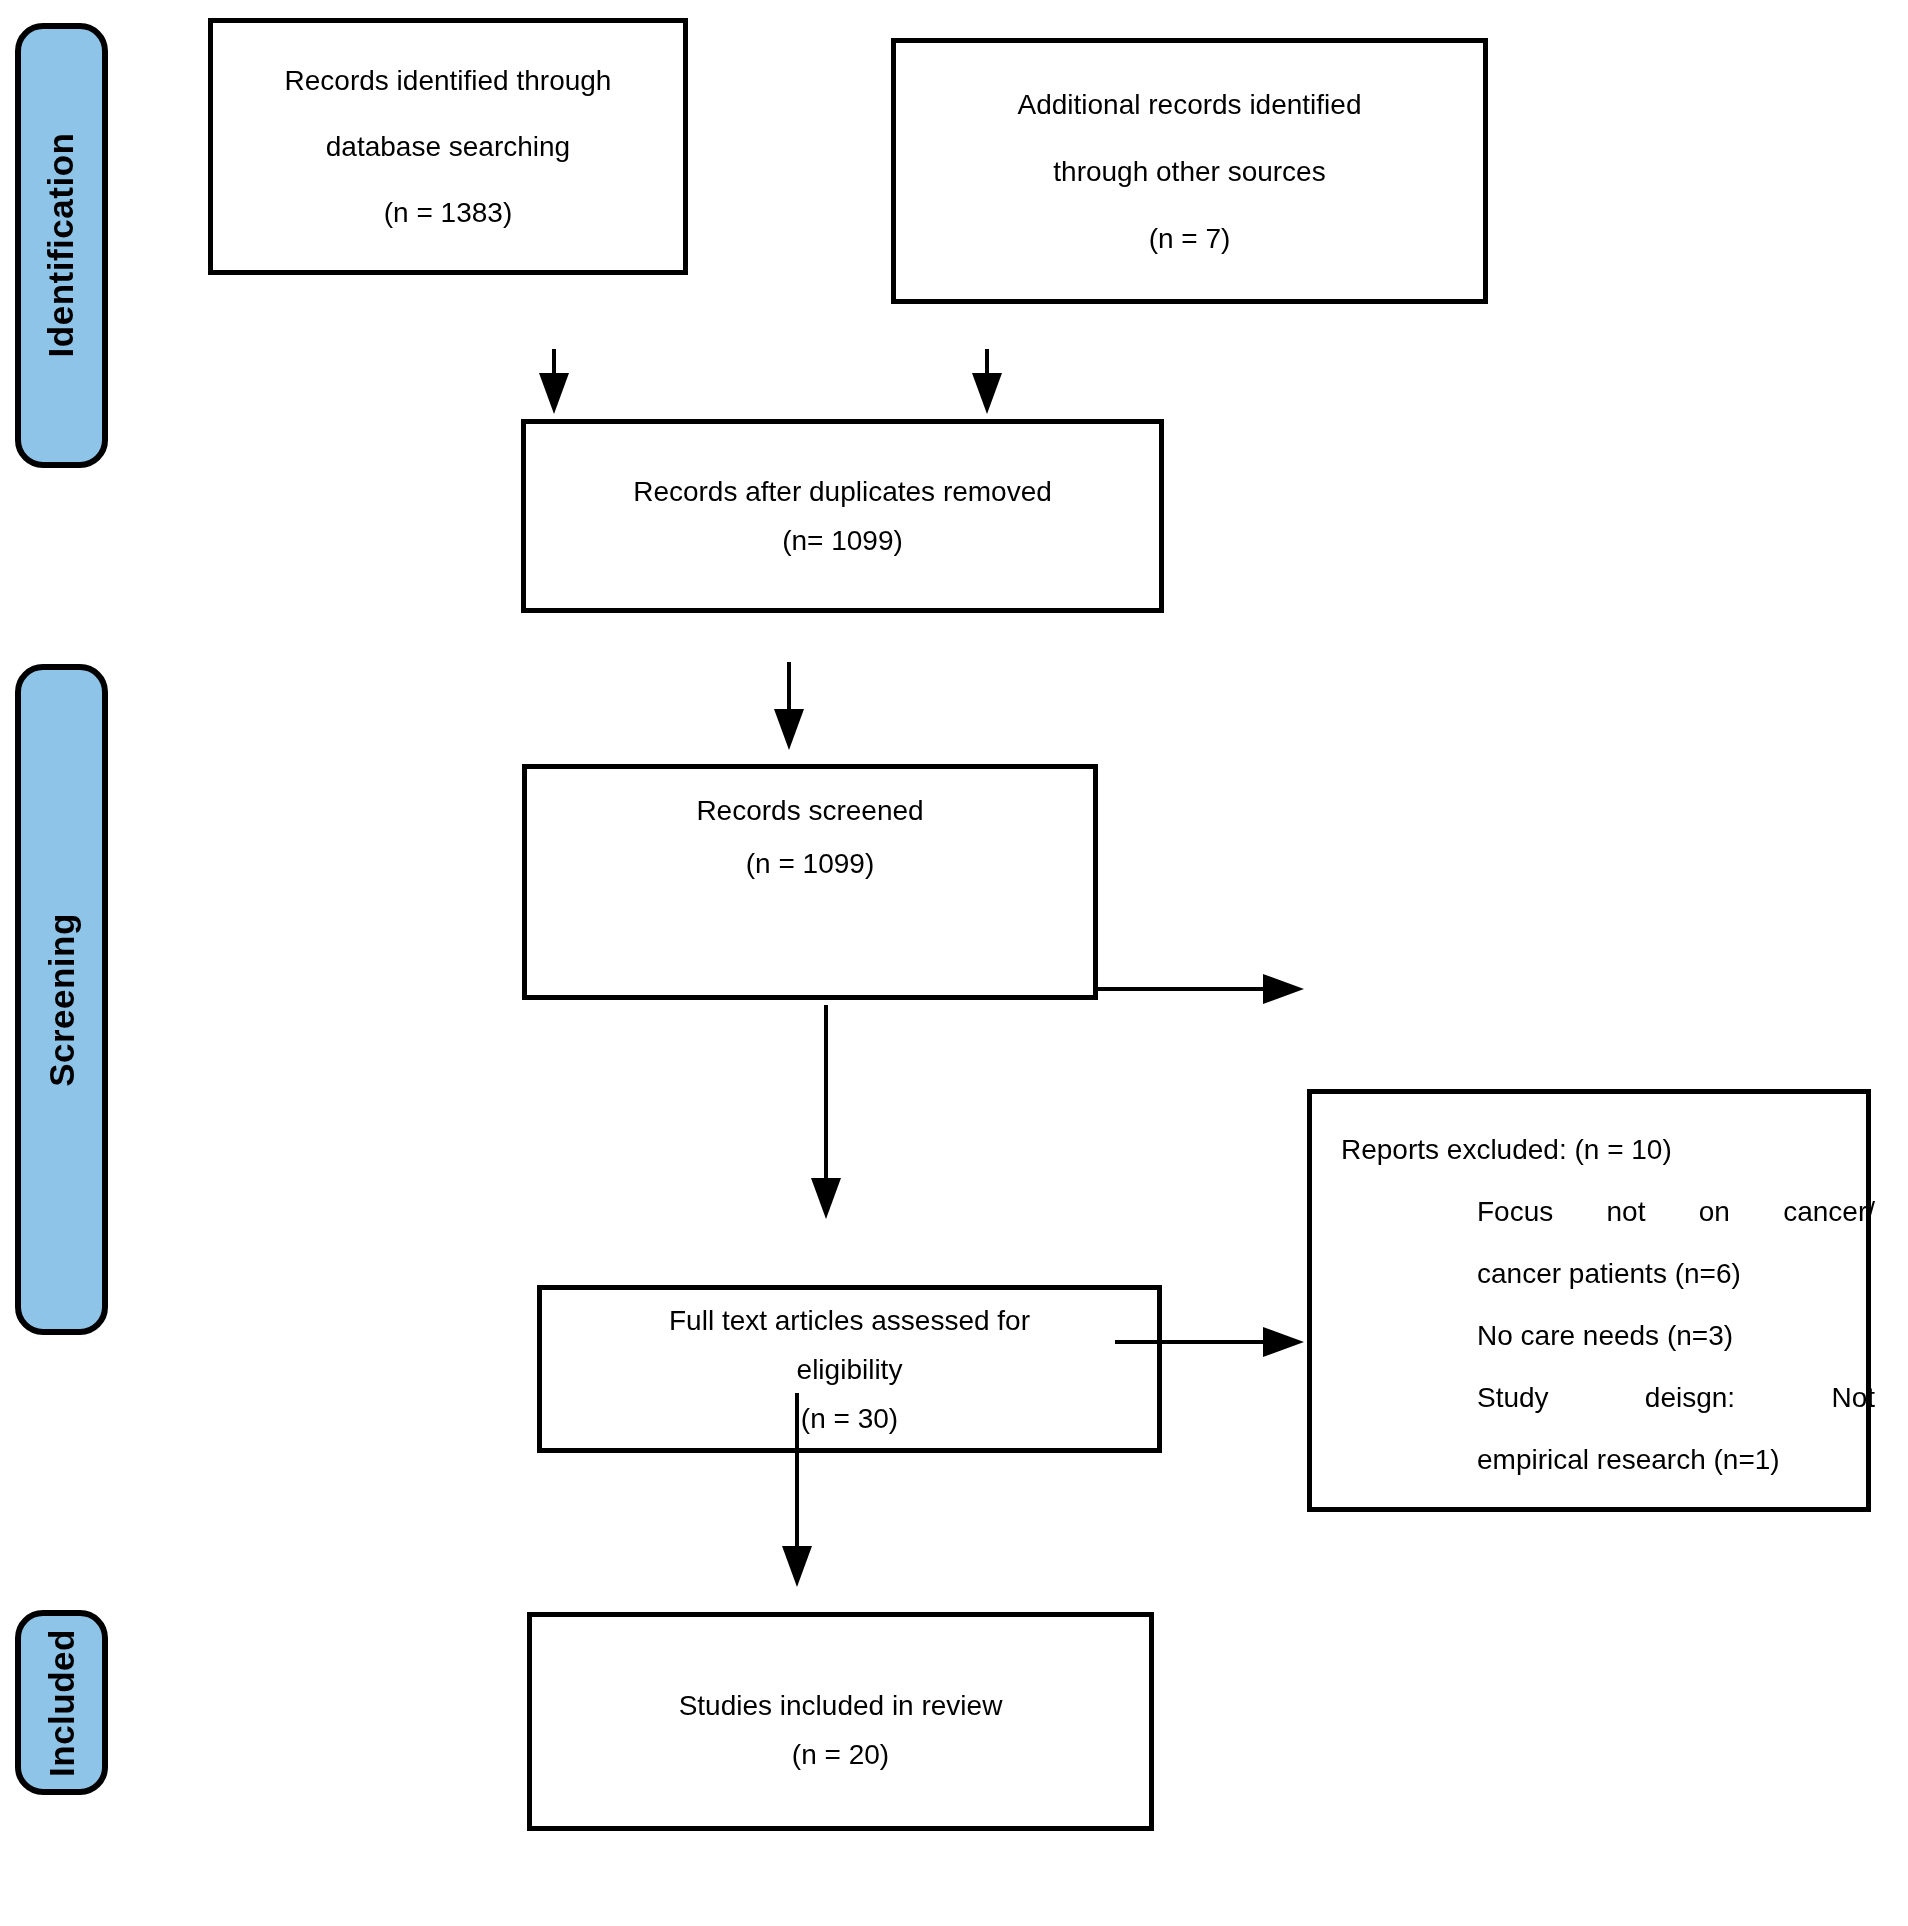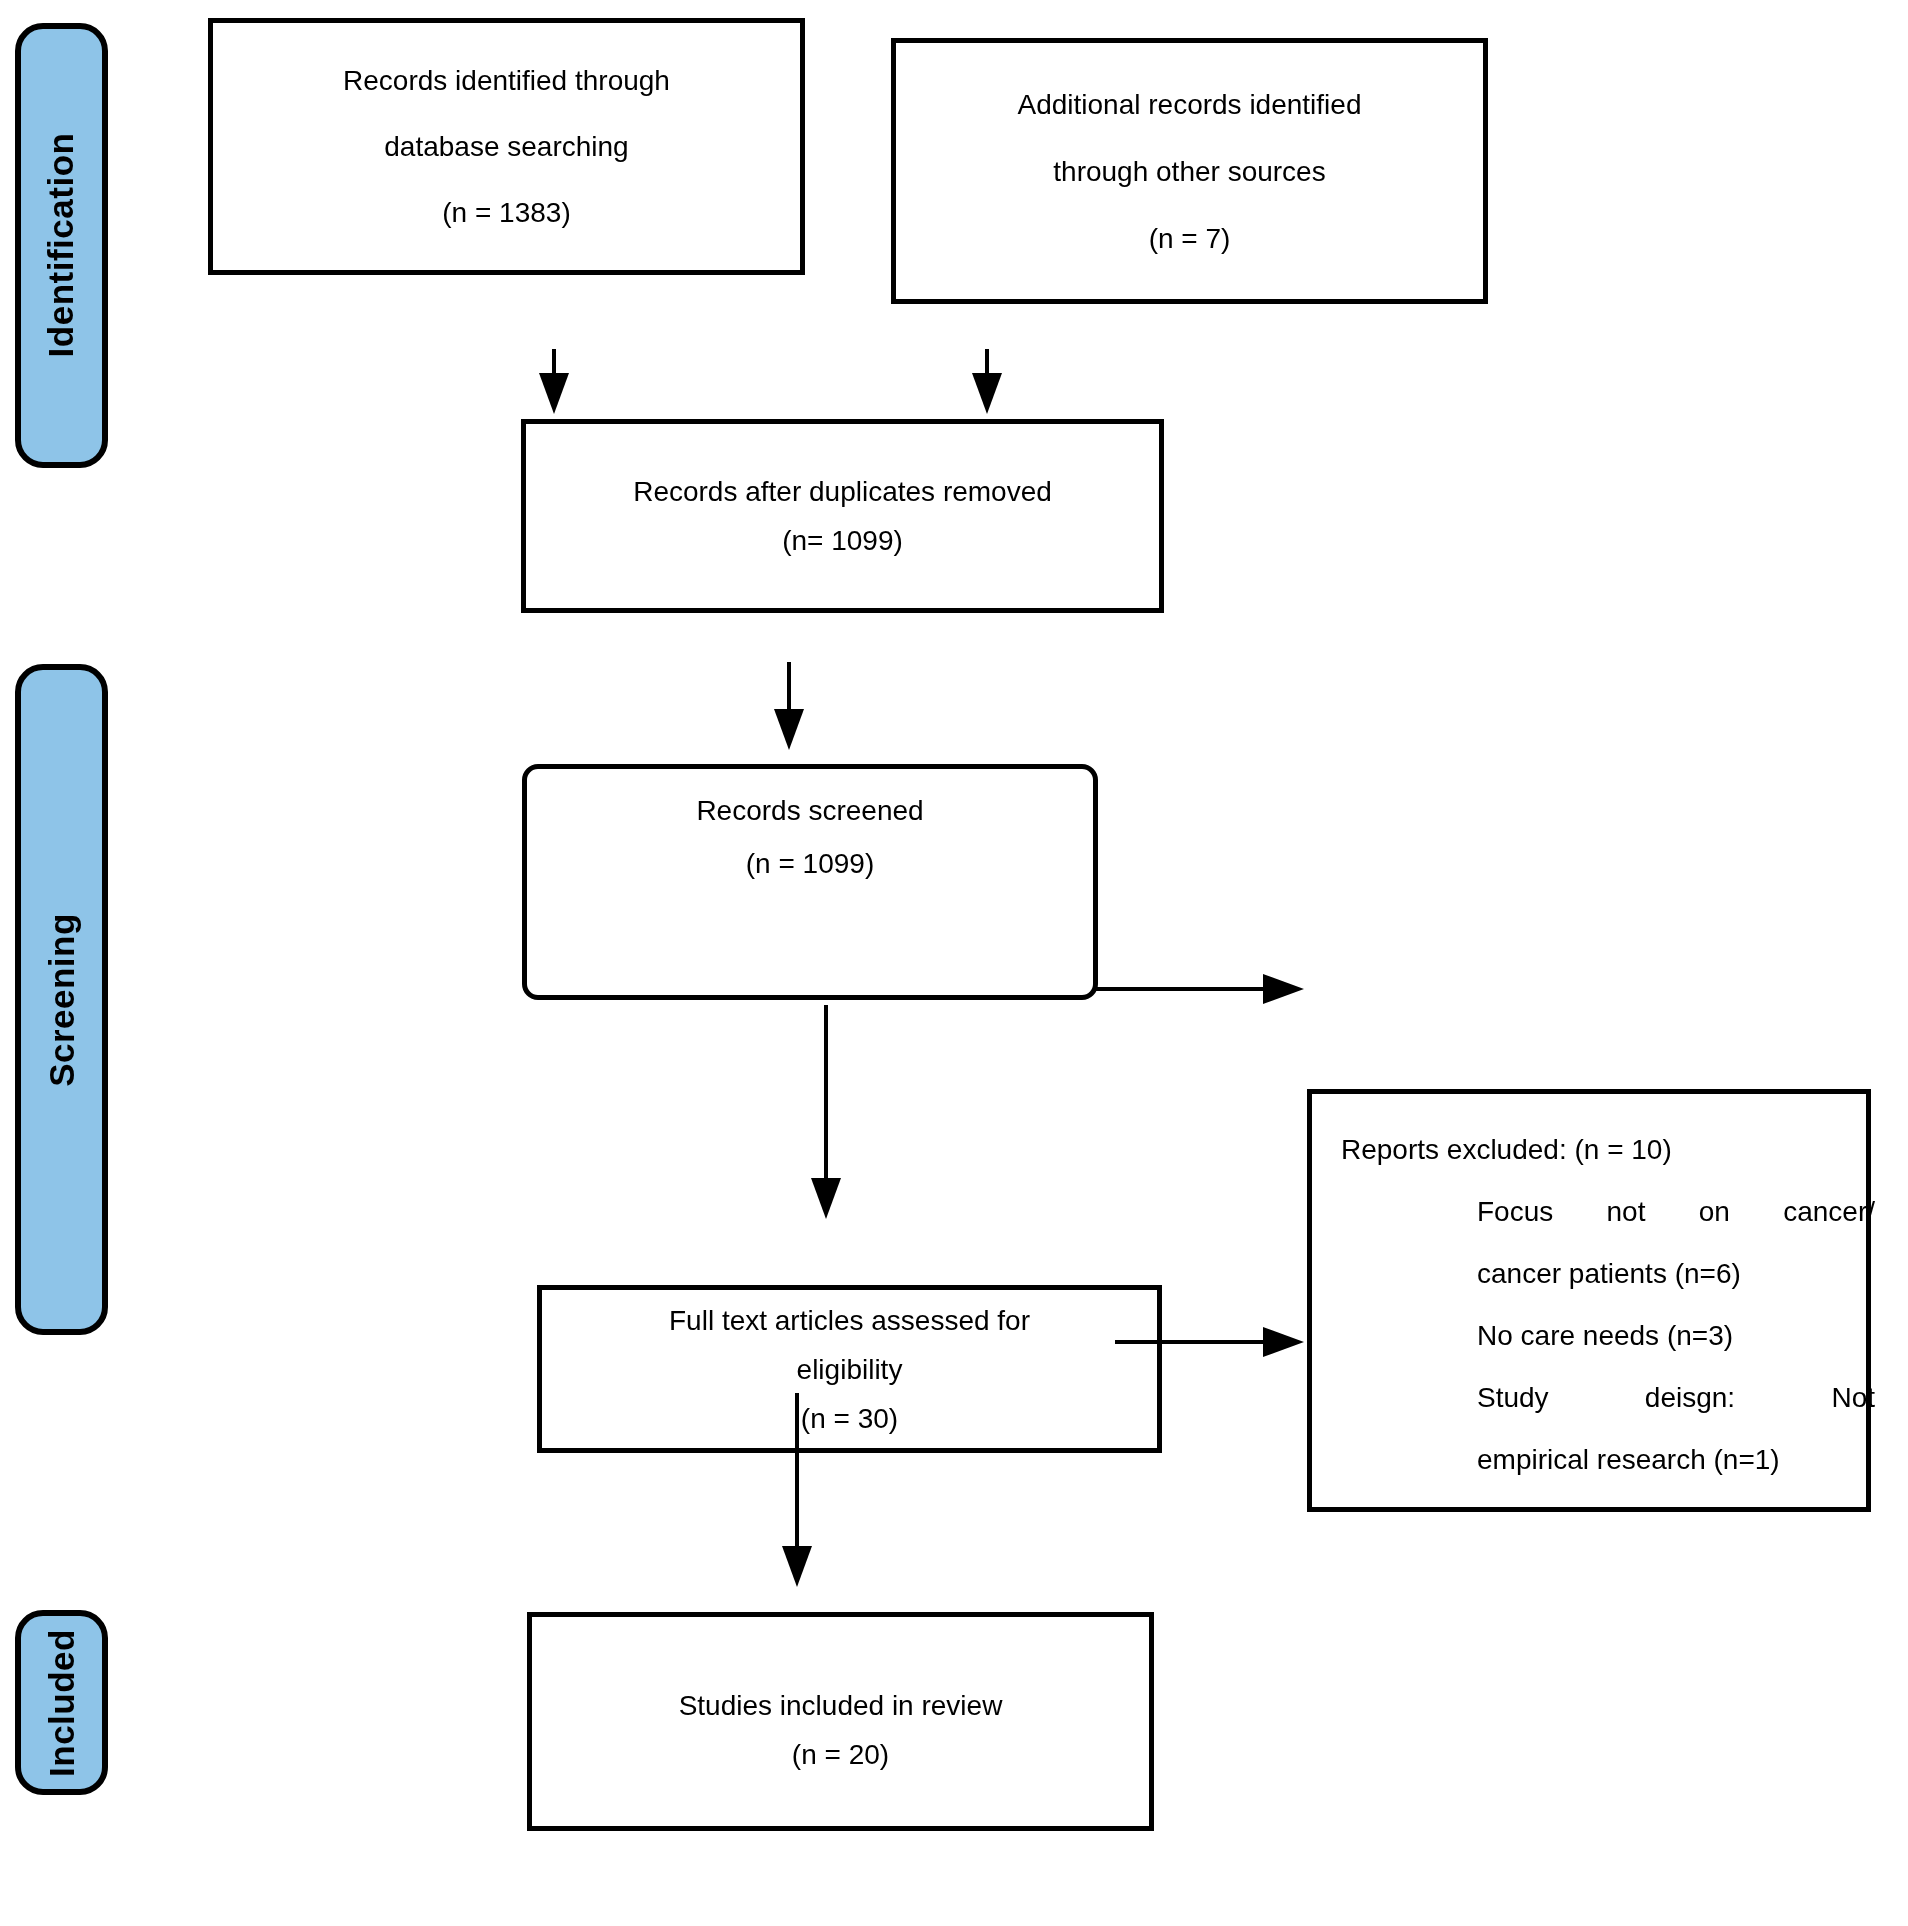--- a/index.html
+++ b/index.html
@@ -44,24 +44,24 @@
     display:flex;
     flex-direction:column;
     align-items:center;
     justify-content:center;
     text-align:center;
     font-size:28px;
     line-height:66px;
   }
   .box .line{display:block;}
 
-  #box-identified{left:208px;top:18px;width:597px;height:257px;line-height:66px;}
+  #box-identified{left:208px;top:18px;width:480px;height:257px;line-height:66px;}
   #box-additional{left:891px;top:38px;width:597px;height:266px;line-height:67px;}
   #box-duplicates{left:521px;top:419px;width:643px;height:194px;line-height:49px;}
-  #box-screened{left:522px;top:764px;width:576px;height:236px;line-height:53px;padding-bottom:90px;border-radius:16px;}
+  #box-screened{left:522px;top:764px;width:576px;height:236px;line-height:53px;padding-bottom:90px;}
   #box-excluded{left:1306px;top:764px;width:596px;height:232px;line-height:53px;padding-bottom:85px;}
   #box-fulltext{left:537px;top:1285px;width:625px;height:168px;line-height:49px;}
   #box-included-studies{left:527px;top:1612px;width:627px;height:219px;line-height:49px;padding-top:17px;}
 
   
   #box-reports{
     left:1307px;top:1089px;width:564px;height:423px;
     align-items:flex-start;
     justify-content:flex-start;
     text-align:left;

